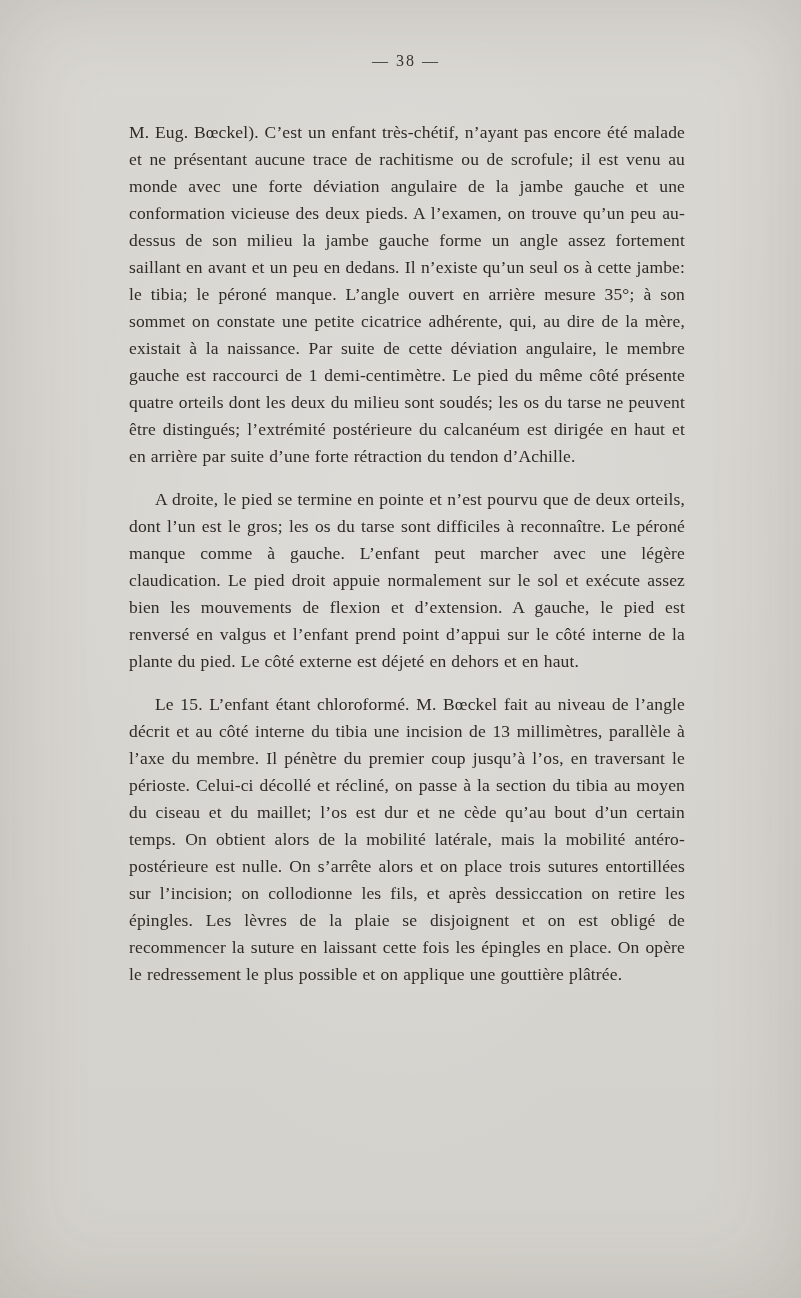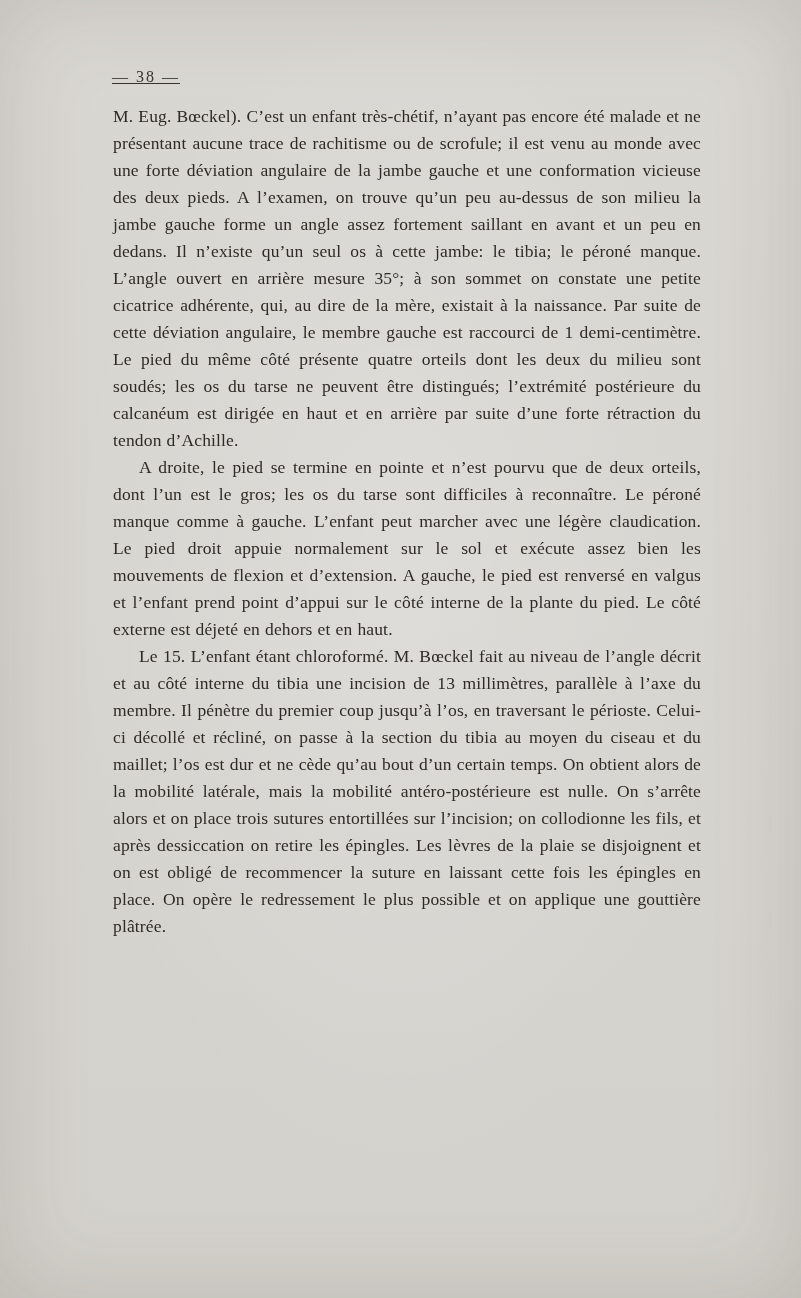--- a/index.html
+++ b/index.html
@@ -18,36 +18,36 @@
   .scan-page {
     position: absolute;
     inset: 0;
     background:
       radial-gradient(ellipse at 50% 45%, rgba(255,255,255,0.18) 0%, rgba(0,0,0,0.0) 60%),
       linear-gradient(180deg, #d9d7d2 0%, #d6d4cf 55%, #d3d1cb 100%);
     box-shadow: inset 0 0 90px rgba(90,85,75,0.18);
   }
   .page-number {
     position: absolute;
-    top: 68px;
+    top: 52px;
     left: 112px;
     width: 588px;
+    text-align: center;
     font-size: 16px;
     letter-spacing: 2px;
     color: #37342f;
-    text-decoration: underline;
   }
   .text-block {
     position: absolute;
     top: 103px;
     left: 113px;
     width: 588px;
   }
   .para {
-    margin: 0;
+    margin: 16px;
     font-size: 17.5px;
     line-height: 27px;
     text-align: justify;
     text-justify: inter-word;
     hyphens: auto;
     -webkit-hyphens: auto;
     word-spacing: 0.5px;
     letter-spacing: 0.15px;
     text-indent: 26px;
   }

